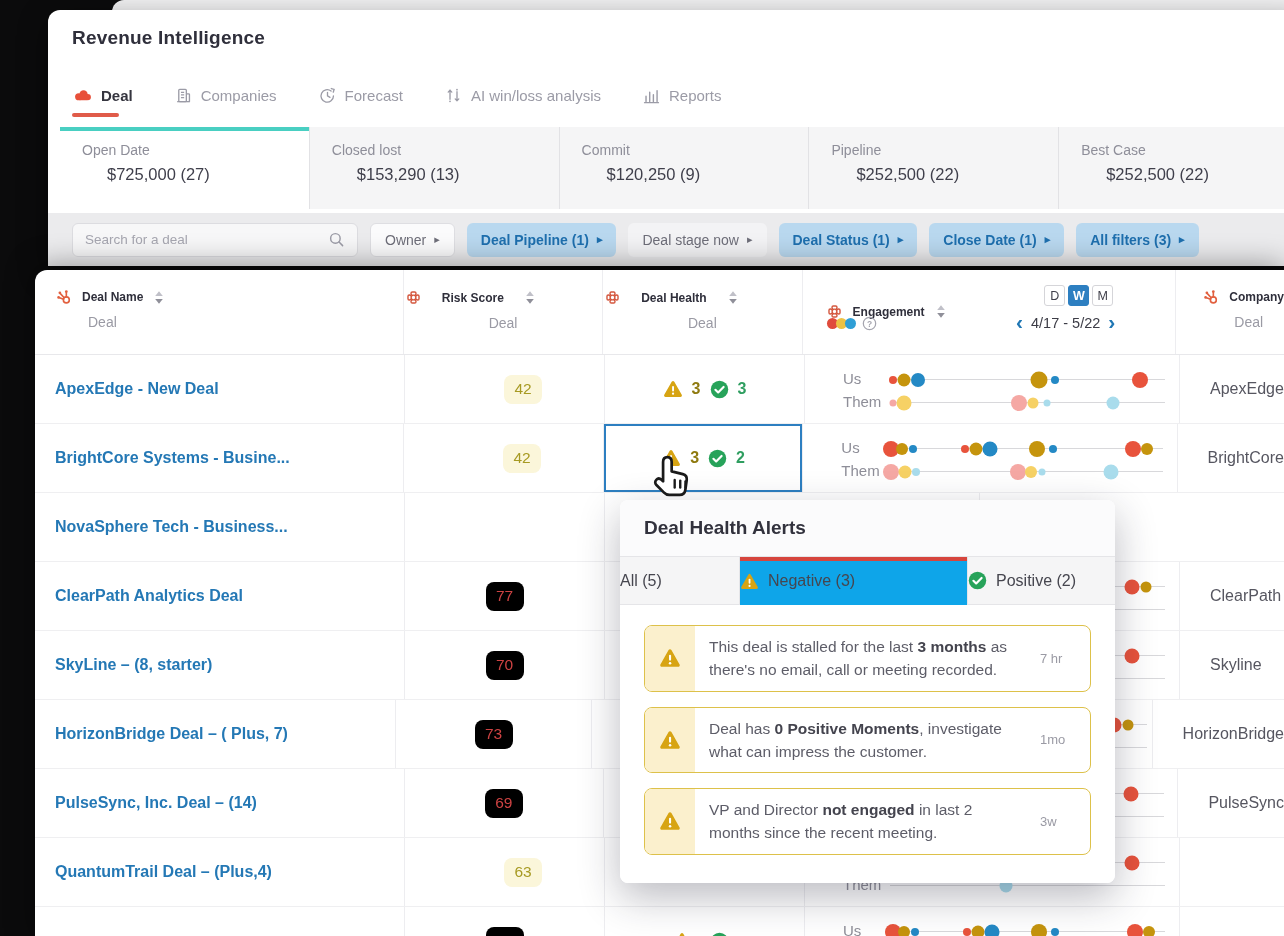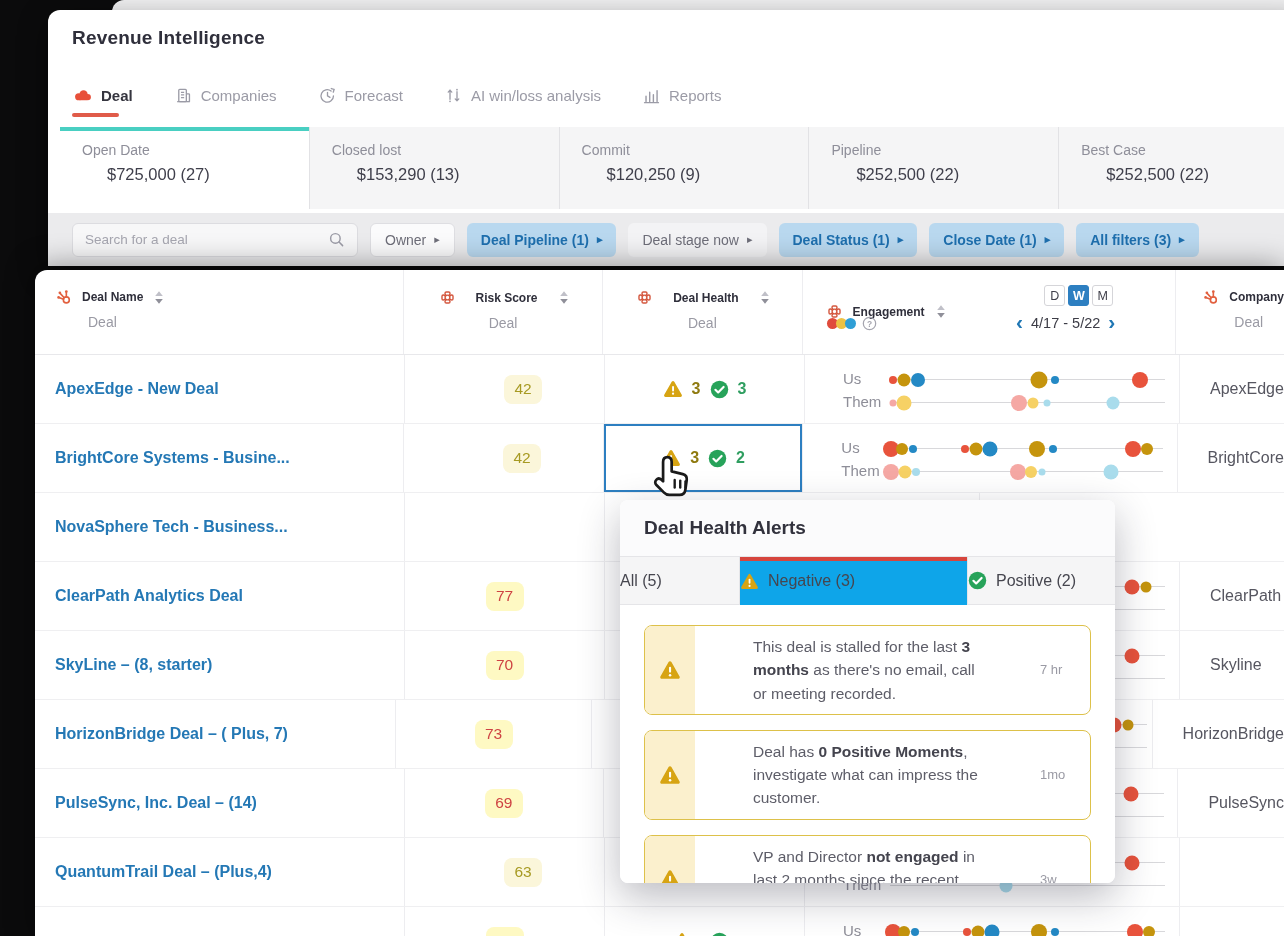--- a/index.html
+++ b/index.html
@@ -34,21 +34,21 @@
   .table-card{position:absolute;left:35px;top:270px;right:0;bottom:-6px;background:#fff;border-top-left-radius:12px;box-shadow:0 -4px 30px rgba(0,0,0,.4);overflow:hidden;z-index:1;}
   .thead{display:flex;height:85px;border-bottom:1px solid #e8e8eb;}
   .th{position:relative;border-right:1px solid #ededf0;}
   .c-name{width:370px;}.c-risk{width:200px;}.c-health{width:200px;}.c-eng{width:375px;}
   .c-comp{flex:1 1 auto;border-right:none !important;}
   .th-main{display:flex;align-items:center;gap:9px;font-size:12px;font-weight:700;color:#2f2f3b;}
   .th-sub{font-size:14px;color:#9a9aa4;margin-top:8px;}
   .th.c-name{padding:18px 0 0 20px;}
   .th.c-name .th-sub{margin-left:33px;}
   .th.c-risk,.th.c-health{padding-top:18px;}
-  .th.c-risk .th-main,.th.c-health .th-main{justify-content:center;gap:19px;}
+  .th.c-risk .th-main,.th.c-health .th-main{gap:19px;}
   .th.c-risk .th-sub,.th.c-health .th-sub{text-align:center;}
   .th.c-eng{padding-top:32px;}
   .th.c-eng .th-main{padding-left:22px;}
   .th.c-comp{padding:18px 0 0 26px;}
   .th.c-comp .th-sub{margin-left:32px;}
   .eng-legend{position:absolute;left:24px;top:46px;display:flex;align-items:center;gap:8px;}
   .legend-dots{display:flex;}
   .legend-dots span{width:11px;height:11px;border-radius:50%;margin-right:-2px;}
   .dwm{position:absolute;top:15px;right:62px;display:flex;gap:3px;}
   .seg{width:21px;height:21px;border:1px solid #d5d5d9;background:#fff;color:#3e3e49;font-size:12.5px;display:flex;align-items:center;justify-content:center;border-radius:3px;}
@@ -58,21 +58,21 @@
   .sort{display:flex;margin-left:2px;}
 
   .trow{display:flex;height:69px;border-bottom:1px solid #efeff1;position:relative;}
   .td{border-right:1px solid #ededf0;display:flex;align-items:center;position:relative;}
   .td-name{padding-left:20px;}
   .deal-link{color:#2478b5;font-weight:700;font-size:16px;white-space:nowrap;}
   .td-risk{justify-content:center;}
   .badge{min-width:38px;height:29px;border-radius:8px;display:flex;align-items:center;justify-content:center;font-size:15.5px;padding:0 6px;}
   .badge.yellow{background:#fbf6da;color:#a79a22;margin-left:37px;}
   .badge.green{background:#daf1e3;color:#2f9e60;}
-  .badge.red{background:#fef9c3;color:#ce4343;}
+  .badge.red{background:#000000;color:#ce4343;}
   .td-health{justify-content:center;gap:9px;font-size:16px;}
   .td-health.selected{box-shadow:inset 0 0 0 2px #2d7fc1;background:#fff;}
   .hico{display:flex;align-items:center;}
   .h-neg{color:#8f7a10;font-weight:700;}
   .h-pos{color:#2f9e60;font-weight:700;}
   .td-eng{display:block;}
   .eline{position:absolute;left:0;right:0;height:0;}
   .eline.us{top:24px;}
   .eline.them{top:47px;}
   .elabel{position:absolute;left:38px;top:-9px;font-size:15px;color:#8e8e98;}
@@ -84,21 +84,21 @@
   .popup{position:absolute;left:620px;top:500px;width:495px;height:383px;background:#fff;border-radius:8px;box-shadow:0 14px 40px rgba(30,30,50,.30);z-index:5;overflow:hidden;display:flex;flex-direction:column;}
   .p-title{height:57px;flex:0 0 57px;background:#fbfbfc;border-bottom:1px solid #e5e5e8;display:flex;align-items:center;padding-left:24px;font-size:19px;font-weight:700;color:#32323d;}
   .p-tabs{display:flex;height:48px;flex:0 0 48px;}
   .p-tab{display:flex;align-items:center;justify-content:flex-start;gap:9px;font-size:16px;color:#46464f;background:#f5f5f6;border-bottom:1px solid #e5e5e8;position:relative;}
   .p-tab.w1{width:120px;border-right:1px solid #e5e5e8;}
   .p-tab.w2{width:227px;}
   .p-tab.w3{width:148px;border-left:1px solid #e5e5e8;}
   .p-tab.active{background:#0ea5e9;border-bottom:none;}
   .p-tab.active::before{content:'';position:absolute;top:0;left:0;right:0;height:4px;background:#d6453d;}
   .p-body{flex:1;padding:20px 24px;display:flex;flex-direction:column;gap:15px;background:#fff;}
-  .alert{display:flex;align-items:stretch;border:1.5px solid #ddc14a;border-radius:8px;min-height:66px;overflow:hidden;gap:44px;}
+  .alert{display:flex;align-items:stretch;border:1.5px solid #ddc14a;border-radius:8px;min-height:66px;overflow:hidden;}
   .a-icon{width:50px;flex:0 0 50px;background:#fbf0cd;display:flex;align-items:center;justify-content:center;}
   .a-text{flex:1;padding:9px 14px;font-size:15.5px;color:#5d5d68;line-height:1.5;display:flex;align-items:center;}
   .a-text b{color:#44444e;}
   .a-time{width:50px;flex:0 0 50px;display:flex;align-items:center;font-size:13px;color:#9a9aa4;}
   .cursor{position:absolute;left:648px;top:452px;z-index:9;}
 </style>
 </head>
 <body>
 
 <div class="stage">

